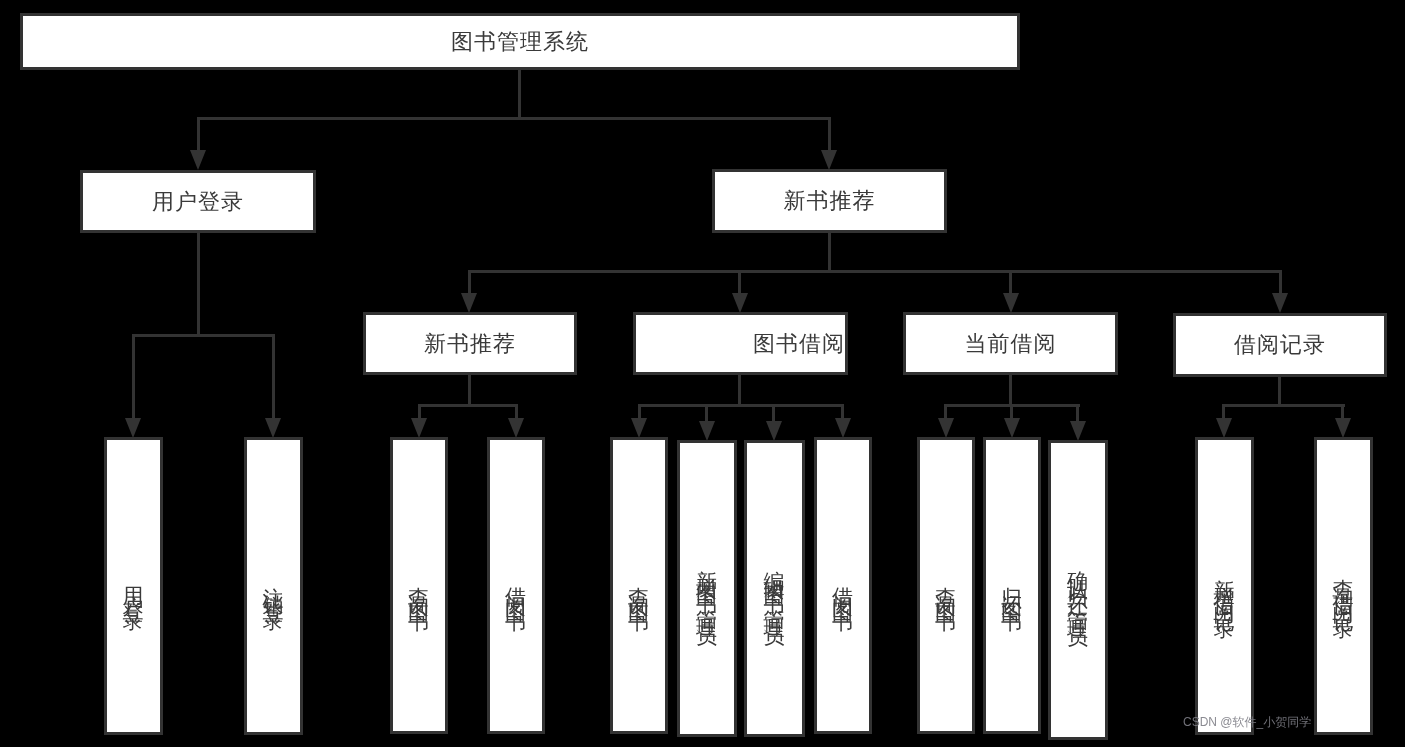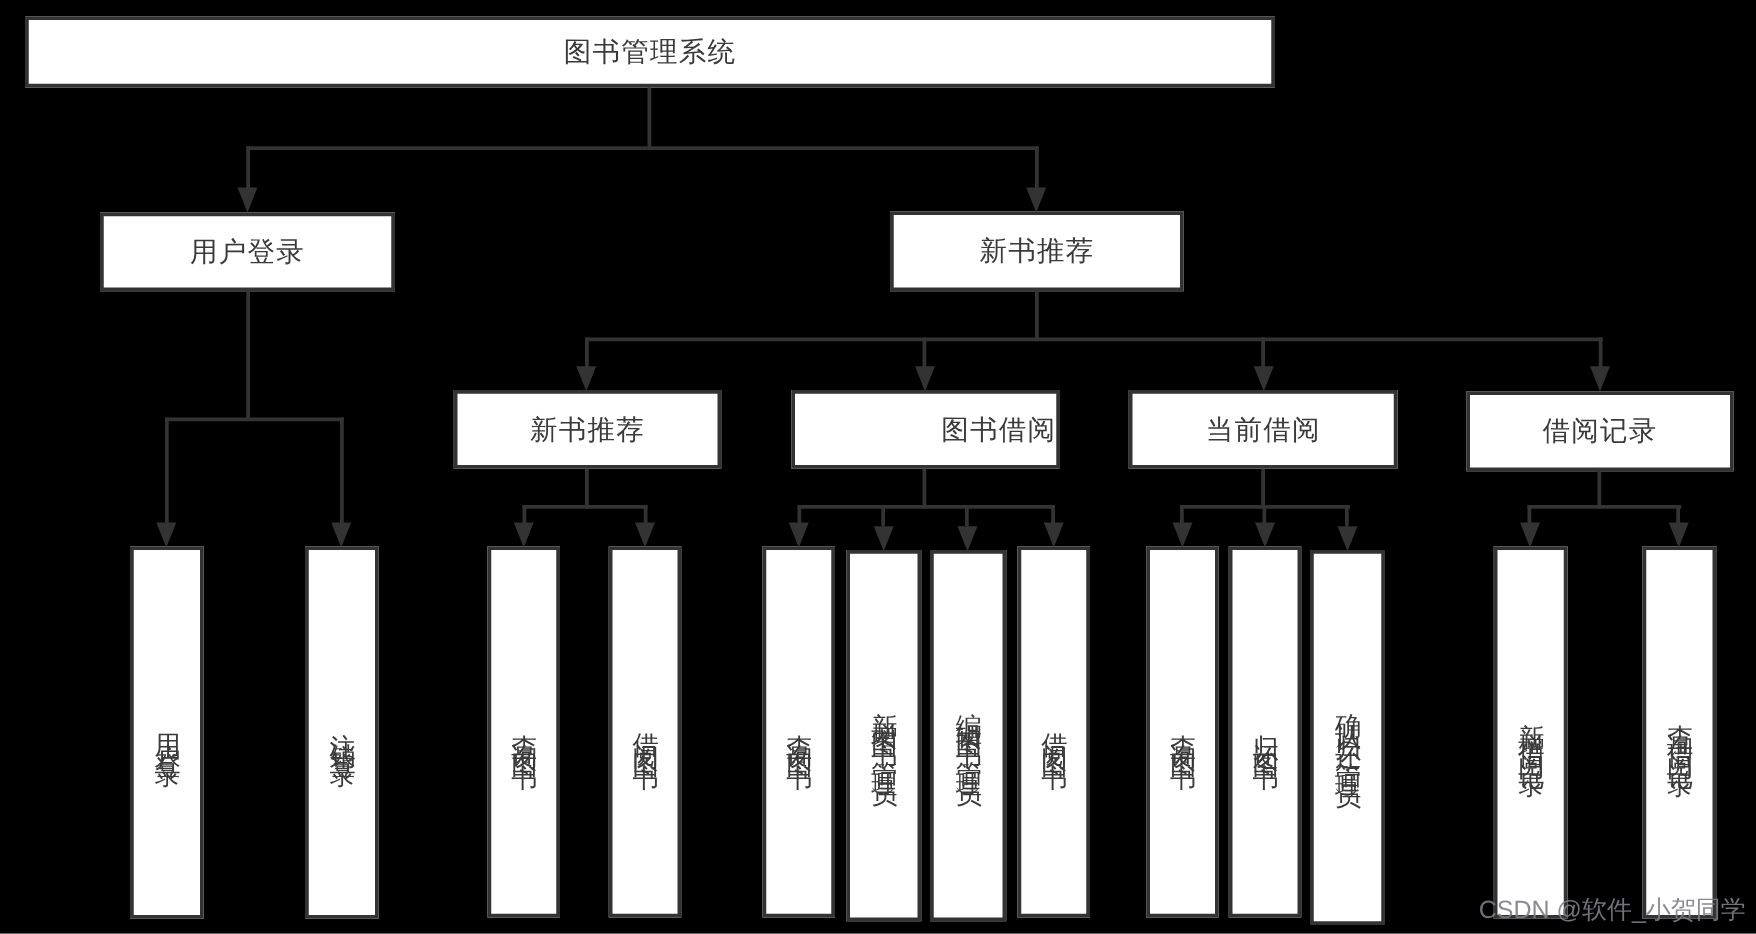--- a/index.html
+++ b/index.html
@@ -33,21 +33,21 @@
   .arrow {
     position:absolute;
     width:0; height:0;
     border-left:8px solid transparent;
     border-right:8px solid transparent;
     border-top:20px solid #333333;
   }
   .watermark {
     position:absolute;
     left:1183px; top:714px;
-    font-size:20px;
+    font-size:12px;
     color:rgba(125,125,133,0.9);
     white-space:nowrap;
     z-index:5;
   }
 </style>
 </head>
 <body>
 
 <div id="canvas">
 

